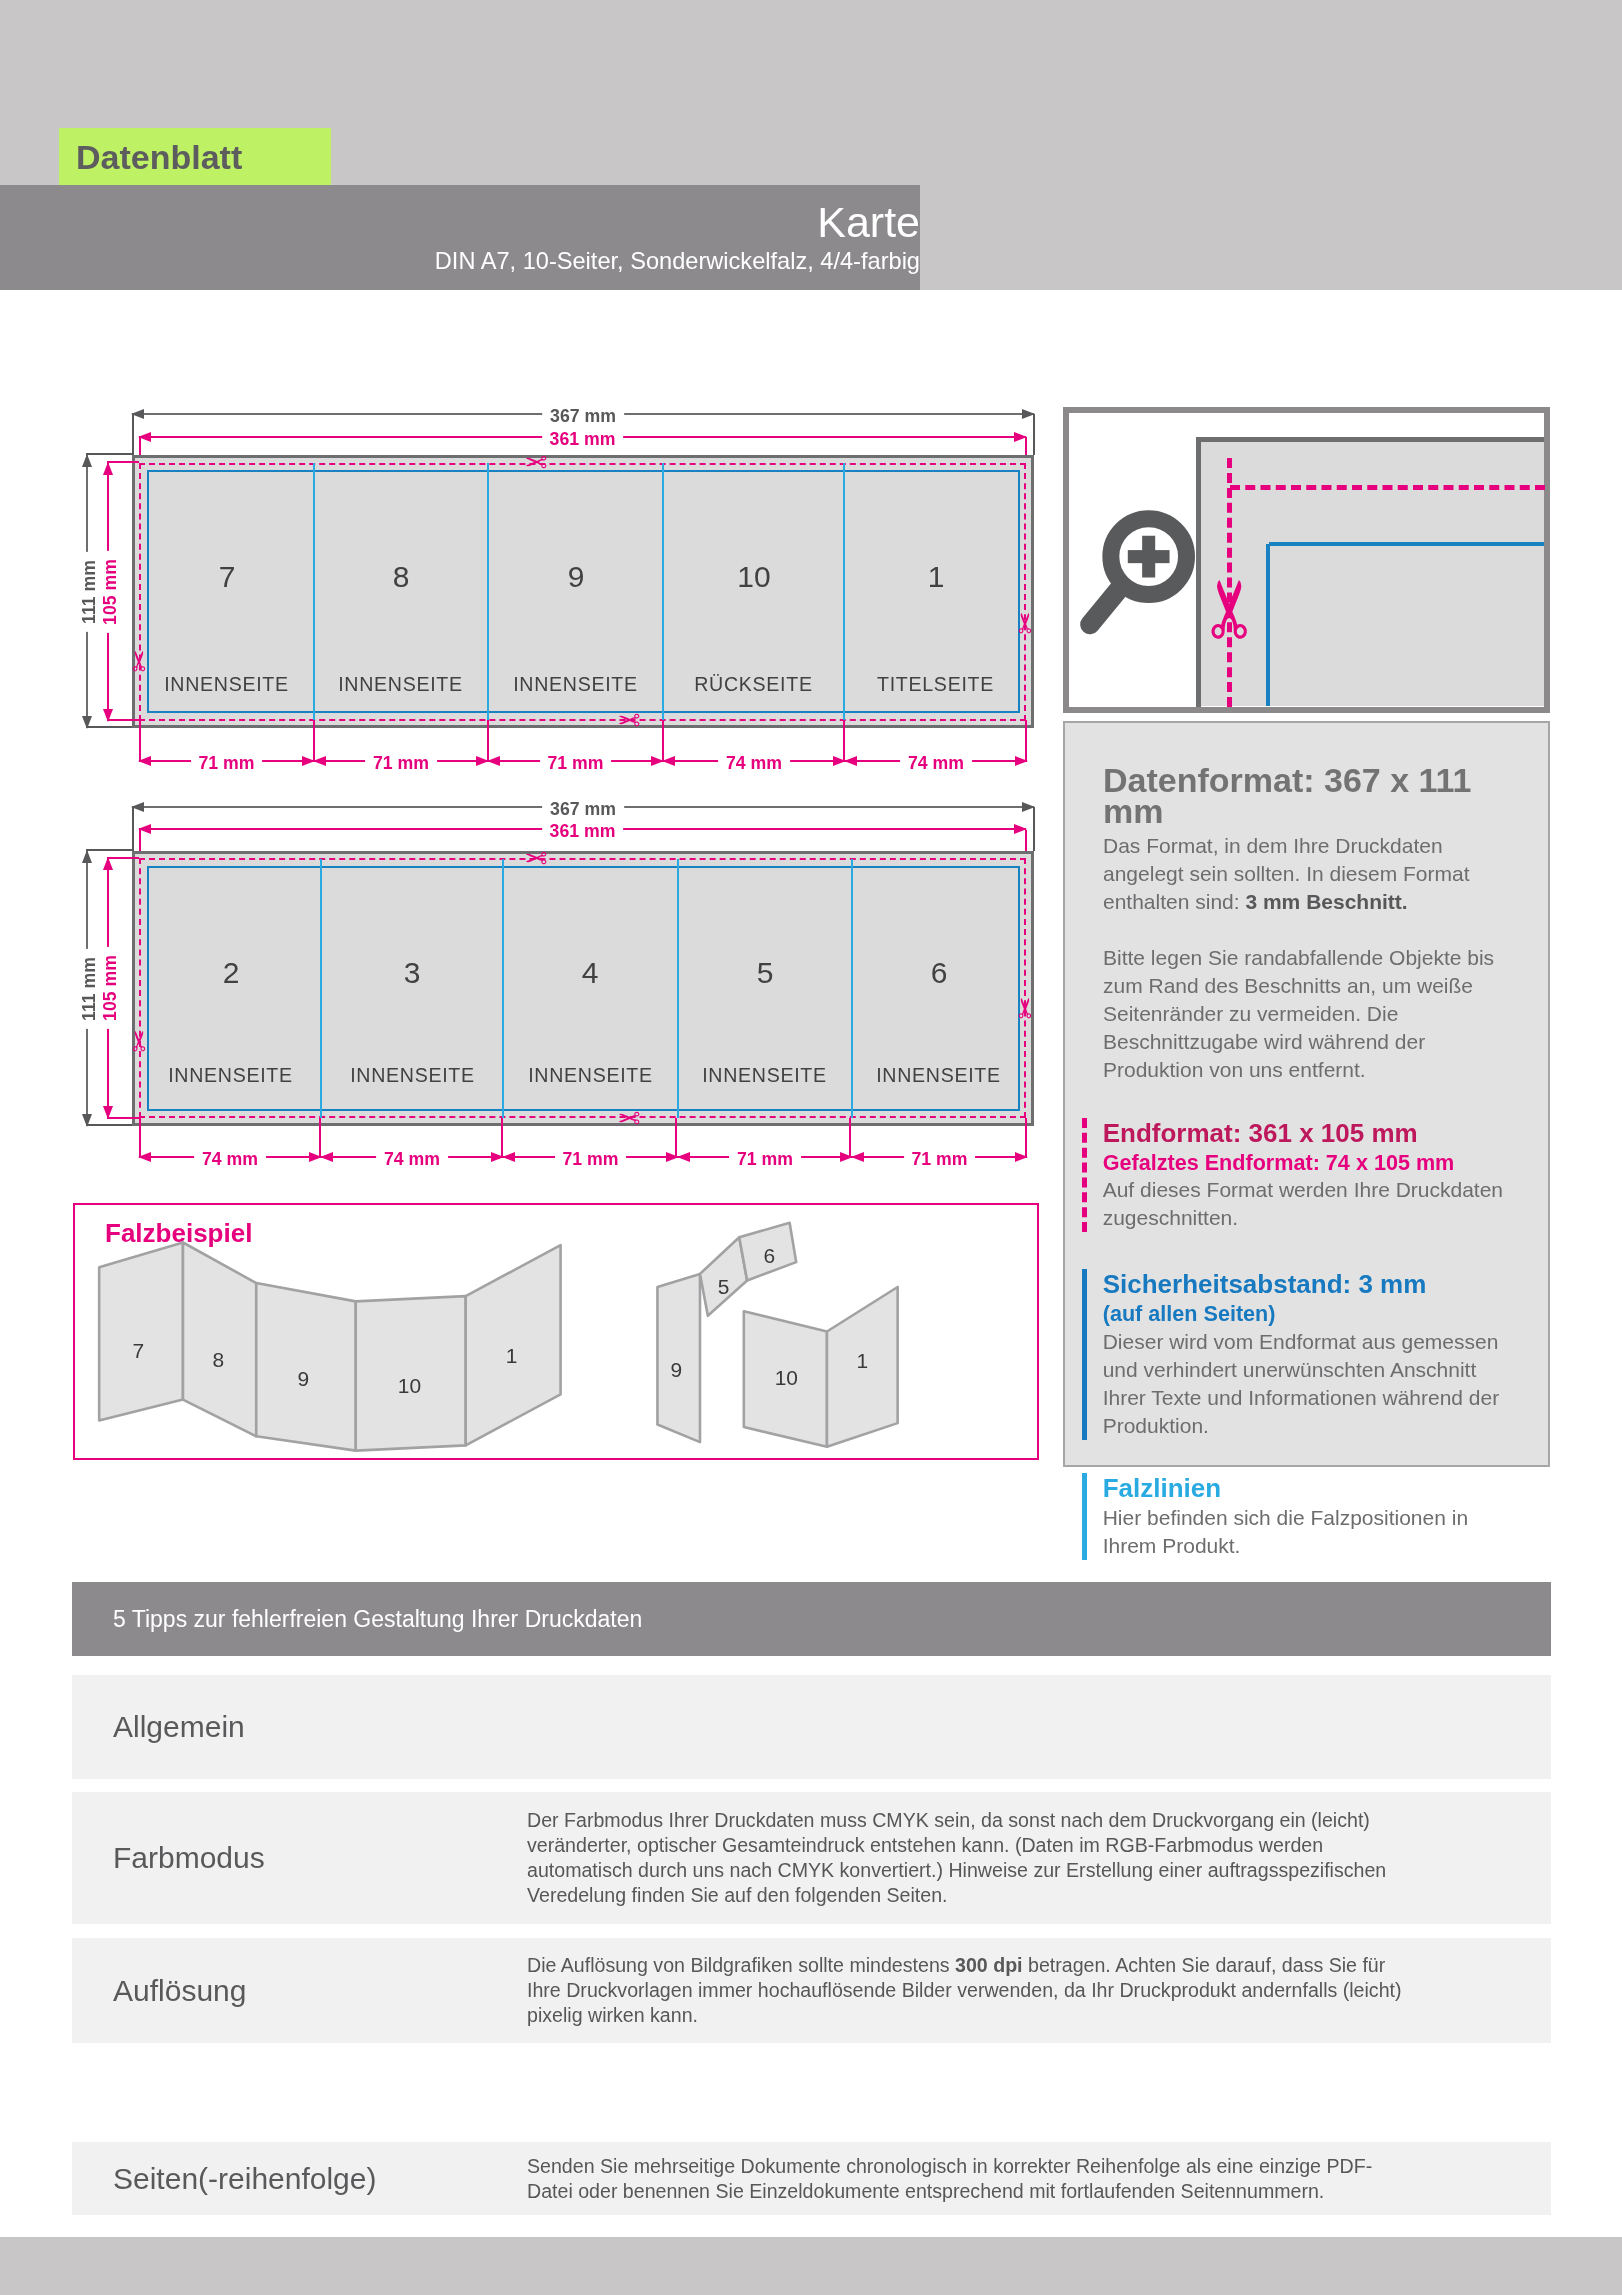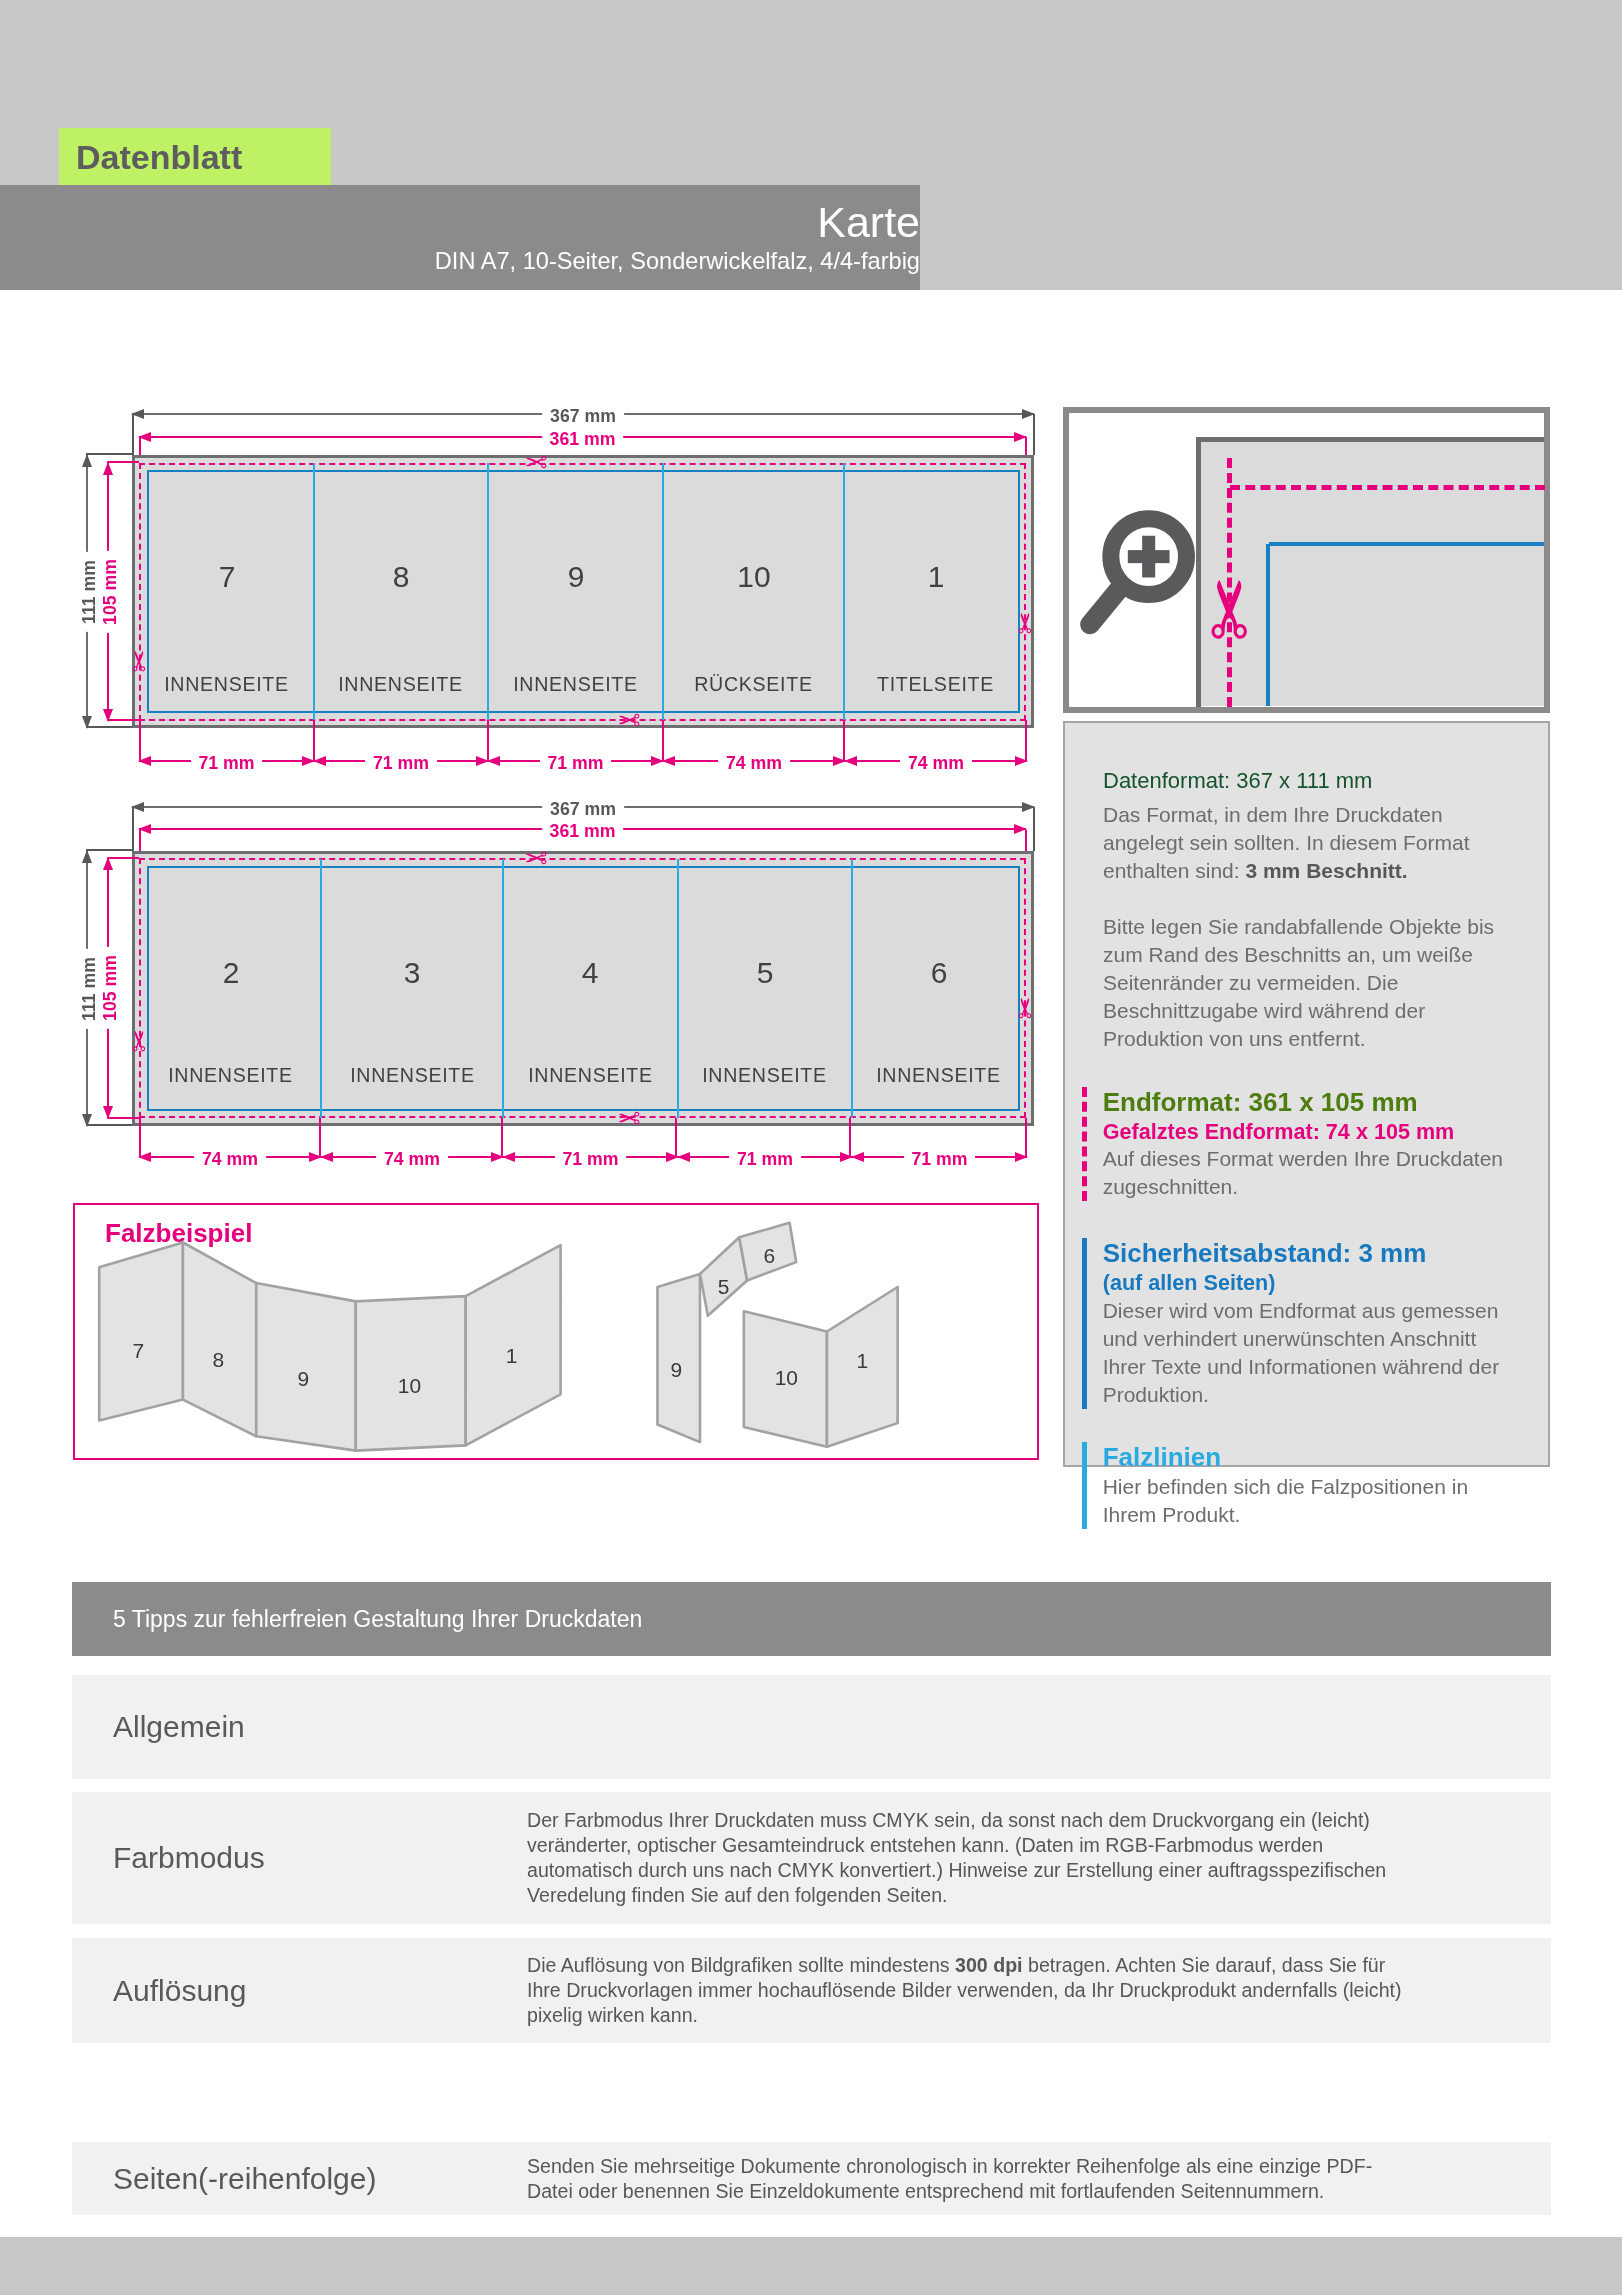--- a/index.html
+++ b/index.html
@@ -52,27 +52,27 @@
   .scis.vert{transform:translate(-50%,-50%) rotate(-90deg);}
 
   
   .falzbox{left:73px;top:1203px;width:966px;height:257px;border:2.6px solid #e6007e;box-sizing:border-box;background:#fff;}
   .falztitle{left:105px;top:1218px;font-size:26px;font-weight:700;color:#e6007e;}
 
   
   .lensbox{left:1063px;top:407px;width:487px;height:306px;background:#fff;border:6.5px solid #8b898a;box-sizing:border-box;}
   .graypanel{left:1063px;top:721px;width:487px;height:746px;background:#e3e2e2;border:2.6px solid #a7a5a6;
              box-sizing:border-box;padding:42px 31px 0 38px;}
-  .graypanel .h1{font-size:22px;font-weight:400;color:#14532d;line-height:31px;}
+  .graypanel .h1{font-size:34px;font-weight:700;color:#737373;line-height:31px;}
   .graypanel .body{font-size:21px;line-height:28px;color:#6d6d6f;}
   .blk{margin:0;}
   .blk.endf{border-left:5.2px dashed #e6007e;padding-left:15.7px;margin-left:-21px;margin-top:34px;}
   .blk.sich{border-left:5.2px solid #1779bf;padding-left:15.7px;margin-left:-21px;margin-top:37px;}
   .blk.falz{border-left:5.2px solid #29abe2;padding-left:15.7px;margin-left:-21px;margin-top:33px;}
-  .hmag{font-size:26px;font-weight:700;color:#4d7c0f;line-height:31px;}
+  .hmag{font-size:26px;font-weight:700;color:#be185d;line-height:31px;}
   .hmag2{font-size:21.6px;font-weight:700;color:#e6007e;line-height:27.5px;}
   .hblu{font-size:26px;font-weight:700;color:#1779bf;line-height:31px;}
   .hblu2{font-size:21.6px;font-weight:700;color:#1779bf;line-height:27.5px;}
   .hcyn{font-size:26px;font-weight:700;color:#29abe2;line-height:31px;}
 
   
   .tipsband{left:72px;top:1582px;width:1479px;height:74px;background:#8c8a8d;display:flex;align-items:center;}
   .tipsband span{color:#fff;font-size:23px;font-weight:300;padding-left:41px;}
   .tiprow{position:absolute;left:72px;width:1479px;background:#f2f1f1;display:flex;align-items:center;box-sizing:border-box;}
   .tiprow .lab{width:455px;flex:0 0 455px;font-size:30px;color:#59595b;padding-left:41px;box-sizing:border-box;}

